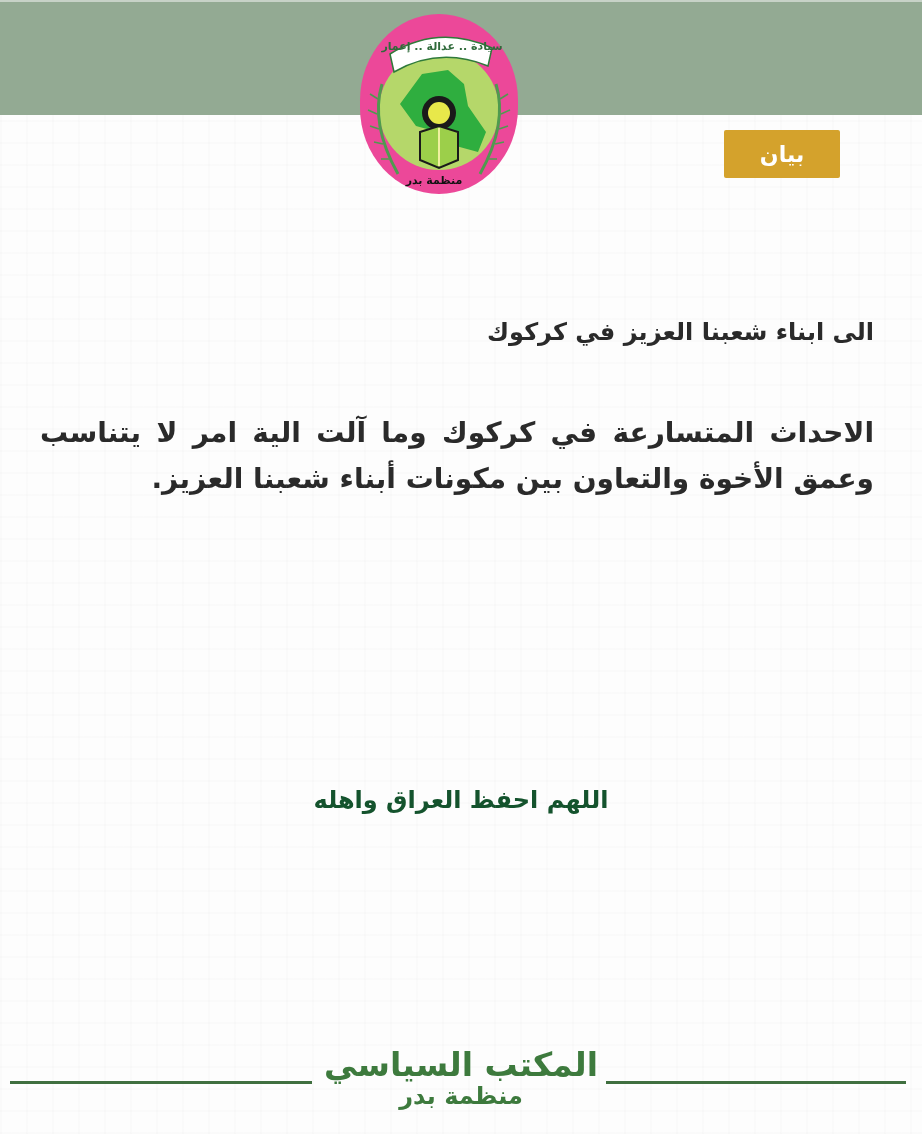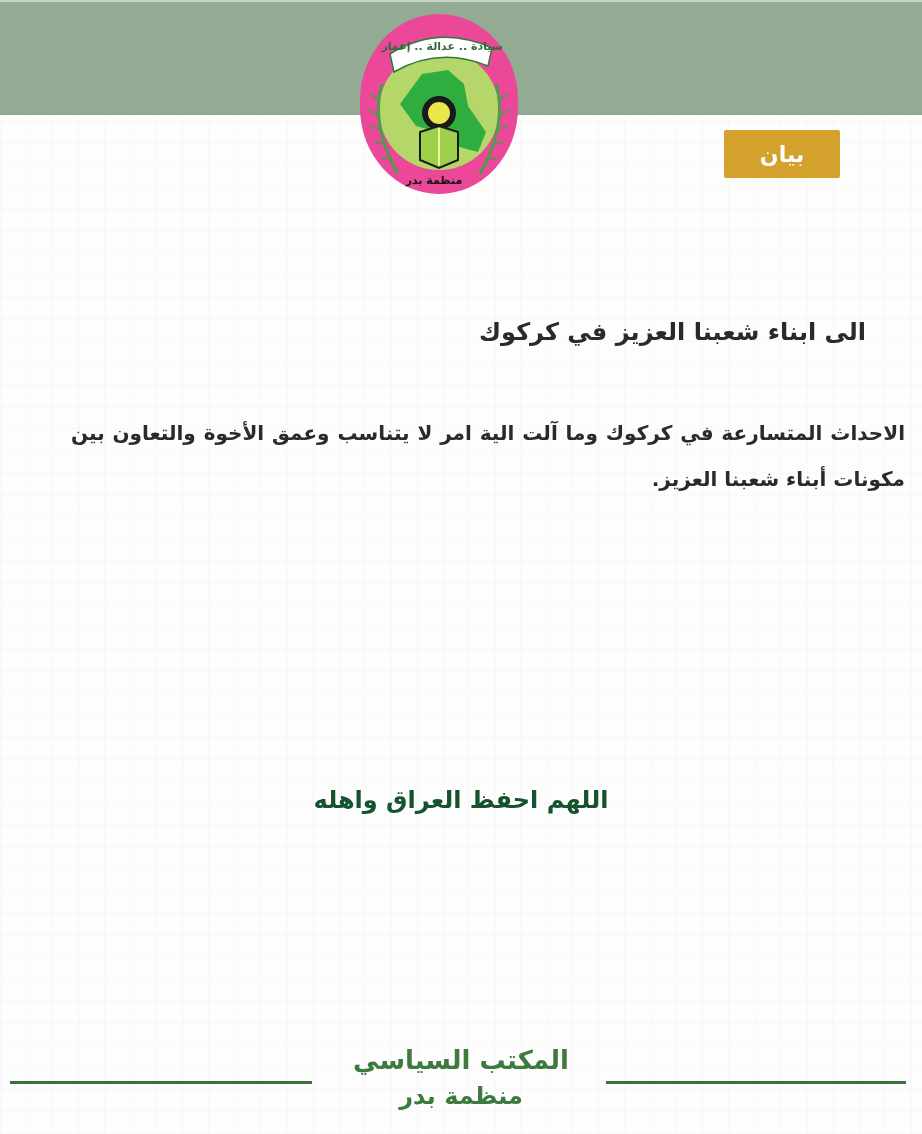--- a/index.html
+++ b/index.html
@@ -27,42 +27,41 @@
   }
   .logo-wrap svg { position: absolute; left: 0; top: 0; }
   .badge {
     position: absolute; left: 724px; top: 130px; width: 116px; height: 48px;
     background: #d4a22c; color: #ffffff;
     display: flex; align-items: center; justify-content: center;
     font-weight: bold; font-size: 22px; border-radius: 2px;
     direction: rtl;
   }
   .content {
-    position: absolute; left: 32px; width: 834px; direction: rtl;
+    position: absolute; left: 40px; width: 834px; direction: rtl;
     color: #2a2a2a; font-weight: bold;
   }
   .greeting { top: 318px; font-size: 24px; text-align: right; }
   .body-text {
-    top: 410px; font-size: 20px; line-height: 46px; text-align: justify;
+    top: 410px; font-size: 28px; line-height: 46px; text-align: justify;
     text-align-last: right;
-    margin-left: 39px;
   }
   .body-text p { margin: 0; }
   .closing {
     position: absolute; left: 0; width: 922px; top: 786px;
     text-align: center; font-size: 24px; color: #14532d; font-weight: bold; direction: rtl;
   }
   .footer-line {
     position: absolute; top: 1081px; height: 3px; background: #3f6f3f;
   }
   .footer-line.left { left: 10px; width: 302px; }
   .footer-line.right { left: 606px; width: 300px; }
   .footer-title {
     position: absolute; left: 0; width: 922px; top: 1045px; text-align: center;
-    font-size: 26px; font-weight: bold; color: #3d7a3d; direction: rtl;
+    font-size: 33px; font-weight: bold; color: #3d7a3d; direction: rtl;
   }
   .footer-sub {
     position: absolute; left: 0; width: 922px; top: 1082px; text-align: center;
     font-size: 24px; font-weight: bold; color: #3d7a3d; direction: rtl;
   }
 </style>
 </head>
 <body>
 
 <div class="bg-pattern"></div>

